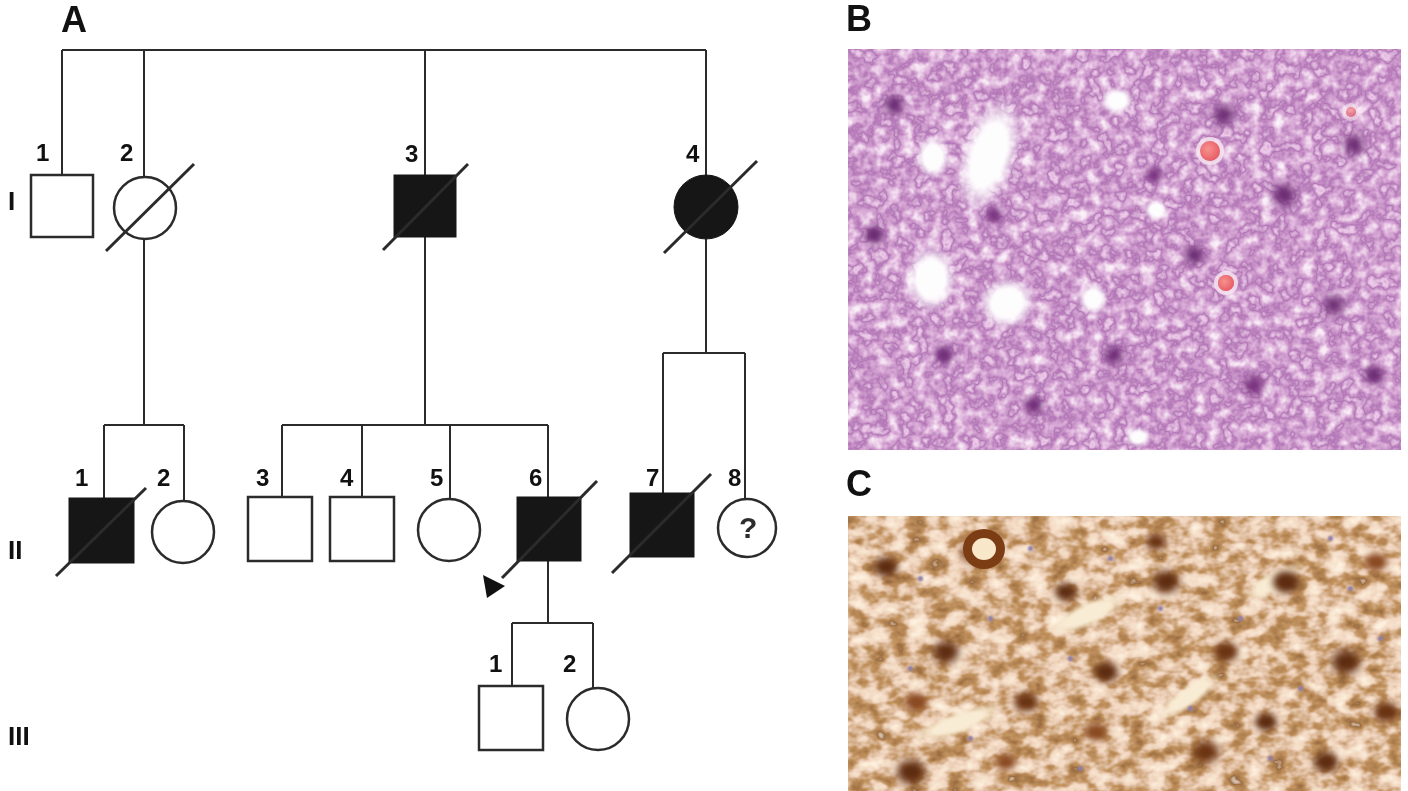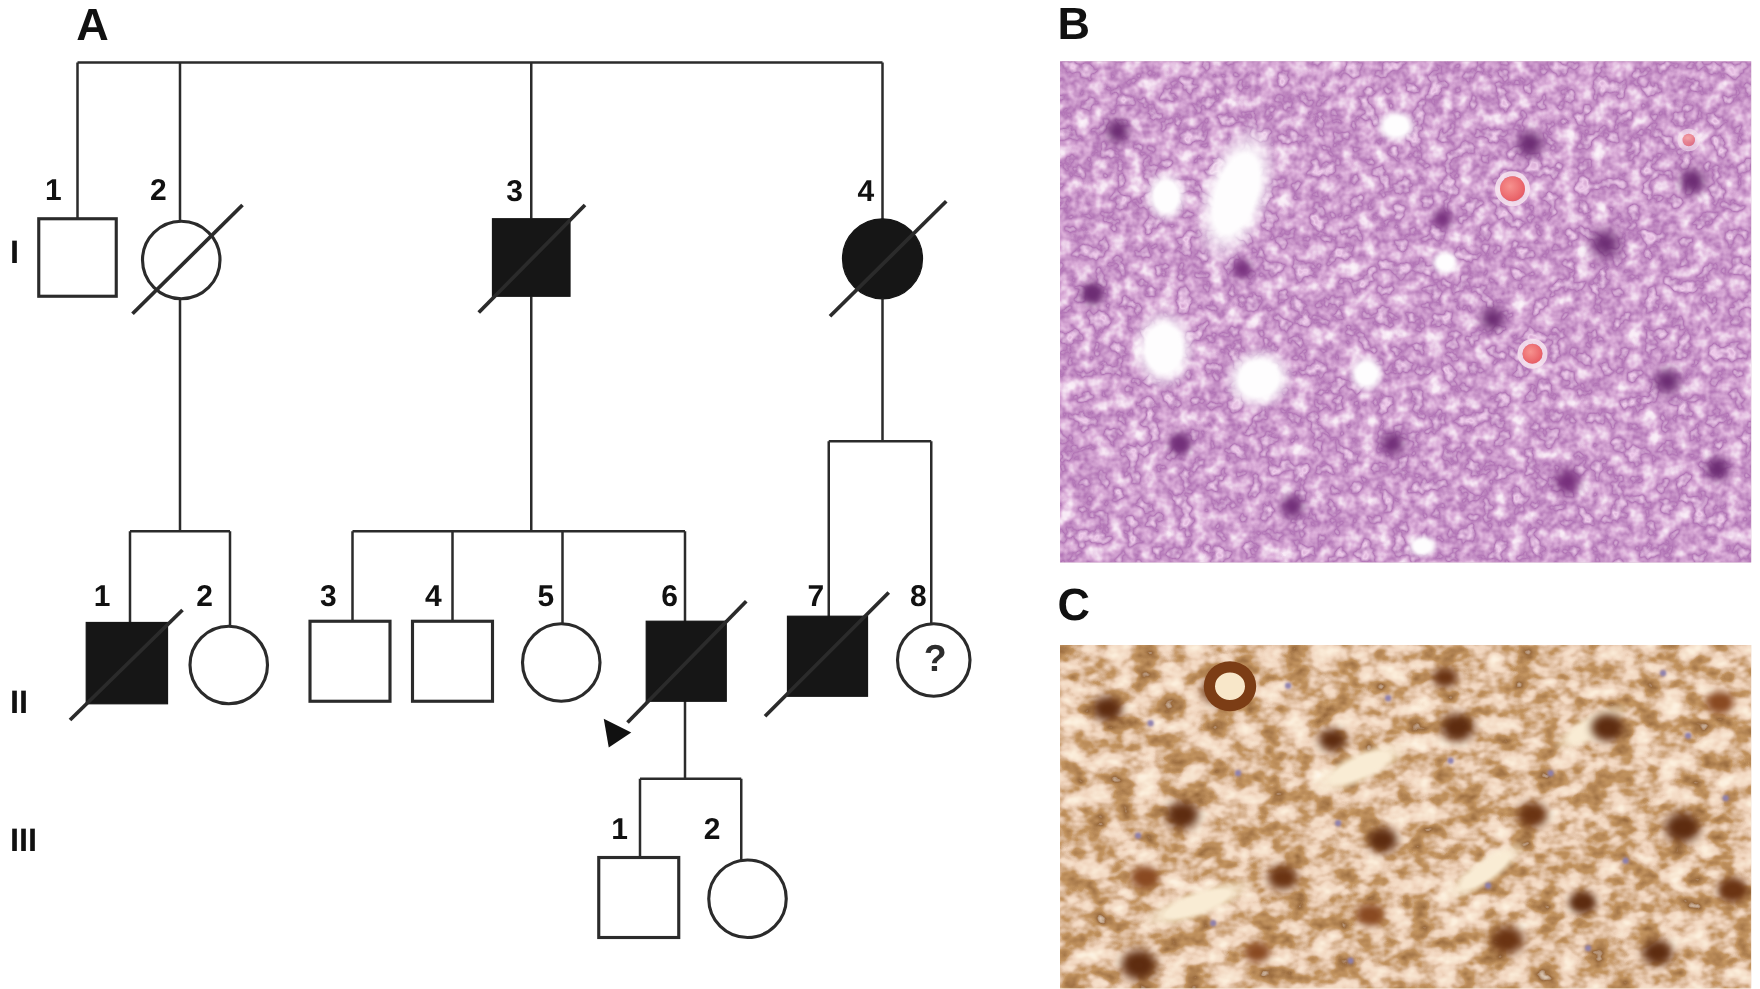--- a/index.html
+++ b/index.html
@@ -106,22 +106,22 @@
     <g>
       <circle cx="598" cy="719" r="31" fill="#ffffff" stroke="#2b2b2b" stroke-width="2.5"></circle>
     </g>
 
     <polygon points="483,575 505,586 487,598" fill="#111111"></polygon>
   </svg>
 
   <div class="plabel" style="left:61px;top:2px">A</div>
 
   <div class="genlabel" style="left:8px;top:188px">I</div>
-  <div class="genlabel" style="left:8px;top:548px">II</div>
-  <div class="genlabel" style="left:8px;top:659px">III</div>
+  <div class="genlabel" style="left:8px;top:537px">II</div>
+  <div class="genlabel" style="left:8px;top:723px">III</div>
 
   <div class="num" style="left:36px;top:141px">1</div>
   <div class="num" style="left:120px;top:141px">2</div>
   <div class="num" style="left:405px;top:142px">3</div>
   <div class="num" style="left:686px;top:142px">4</div>
   <div class="num" style="left:75px;top:466px">1</div>
   <div class="num" style="left:157px;top:466px">2</div>
   <div class="num" style="left:256px;top:466px">3</div>
   <div class="num" style="left:340px;top:466px">4</div>
   <div class="num" style="left:430px;top:466px">5</div>

